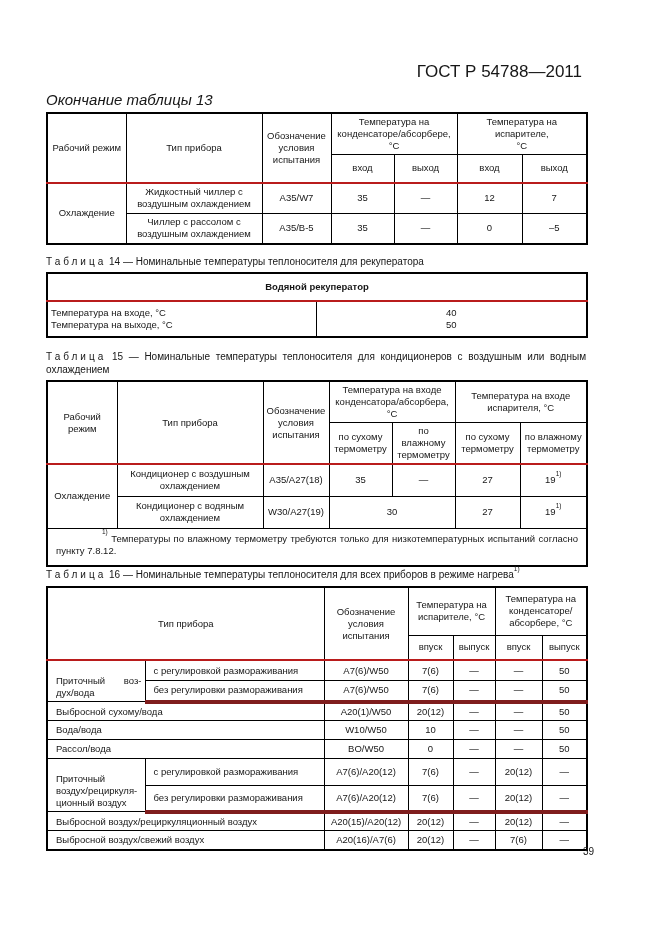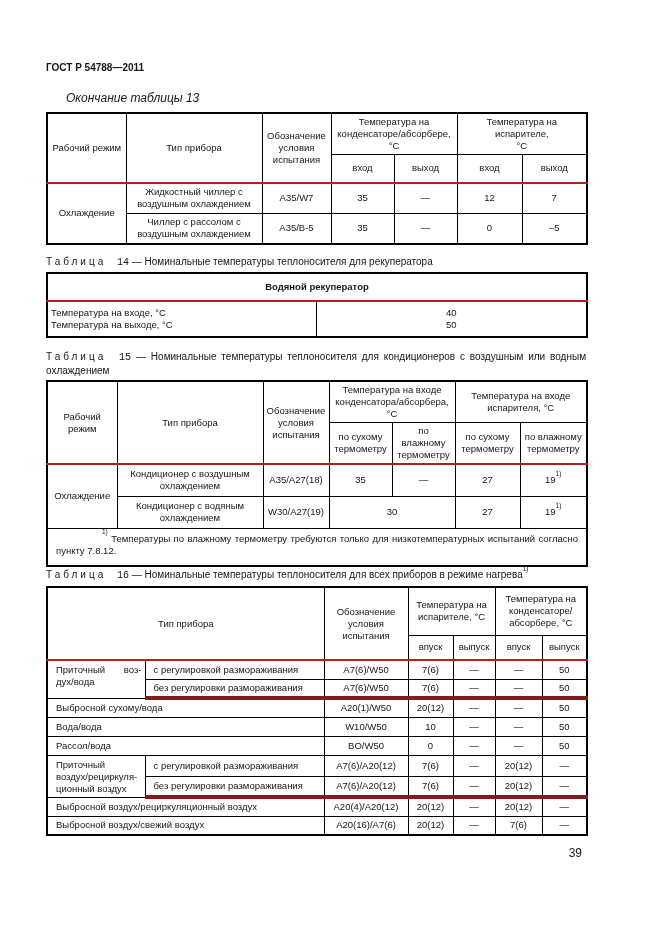--- a/index.html
+++ b/index.html
@@ -7,60 +7,60 @@
   .page {
     position: relative;
     width: 661px; height: 936px;
     background: #ffffff;
     font-family: "Liberation Sans", sans-serif;
     color: #161616;
     overflow: hidden;
   }
   .gost-header {
     position: absolute; top: 62px; left: 46px; width: 536px;
-    text-align: left; font-weight: bold; font-size: 10px;
+    text-align: right; font-weight: normal; font-size: 17px;
   }
   .continuation {
     position: absolute; top: 91px; left: 46px;
-    font-style: italic; font-size: 12px; margin-left: 20px;
+    font-style: italic; font-size: 15px;
   }
   .caption {
     position: absolute; left: 46px; width: 540px;
     font-size: 10px; line-height: 13px;
   }
   .caption.justify { text-align: justify; }
   .cap-word { letter-spacing: 3px; }
-  .cap-num { margin-left: 8px; font-family: Liberation Mono, monospace; }
+  .cap-num { margin-left: 0; }
   sup.fnmark { font-size: 6.5px; position: relative; top: -3px; line-height: 0; }
   table {
     position: absolute; left: 46px; width: 540px;
     border-collapse: collapse; table-layout: fixed;
     font-size: 9.5px; line-height: 12px;
   }
   td {
     border: 1px solid #000;
     text-align: center; vertical-align: middle;
     padding: 2px 3px;
   }
   table { border: 2px solid #000; }
   .ml { white-space: pre-line; margin-left: 16px; }
   td.hdr-sep { border-bottom: 2px solid #b91c1c; }
   td.left { text-align: left; padding-left: 8px; }
-  td.top { vertical-align: top; padding-top: 3px; }
+  td.top { vertical-align: top; padding-top: 14px; }
   .jline { display: flex; justify-content: space-between; }
   td.grp-end { border-bottom: 4px solid #7f1d1d; }
   .t14-label { text-align: left; }
   td.bold { font-weight: bold; }
   td.footnote {
     text-align: justify; text-indent: 46px;
     padding: 4px 8px 6px 8px; vertical-align: top;
   }
   .page-number {
-    position: absolute; top: 846px; left: 46px; width: 536px;
-    text-align: right; font-size: 12px;
+    position: absolute; top: 846px; left: 58px; width: 536px;
+    text-align: right; font-size: 10px;
   }
 </style>
 </head>
 <body>
 
 <div class="page">
 
   <div class="gost-header">ГОСТ Р 54788—2011</div>
 
   <div class="continuation">Окончание таблицы 13</div>
@@ -297,21 +297,21 @@
     <tr style="height:19px;">
       <td class="left grp-end">без регулировки размораживания</td>
       <td class="grp-end">A7(6)/A20(12)</td>
       <td class="grp-end">7(6)</td>
       <td class="grp-end">—</td>
       <td class="grp-end">20(12)</td>
       <td class="grp-end">—</td>
     </tr>
     <tr style="height:19px;">
       <td colspan="2" class="left">Выбросной воздух/рециркуляционный воздух</td>
-      <td>A20(4)/A20(12)</td>
+      <td>A20(15)/A20(12)</td>
       <td>20(12)</td>
       <td>—</td>
       <td>20(12)</td>
       <td>—</td>
     </tr>
     <tr style="height:19px;">
       <td colspan="2" class="left">Выбросной воздух/свежий воздух</td>
       <td>A20(16)/A7(6)</td>
       <td>20(12)</td>
       <td>—</td>

